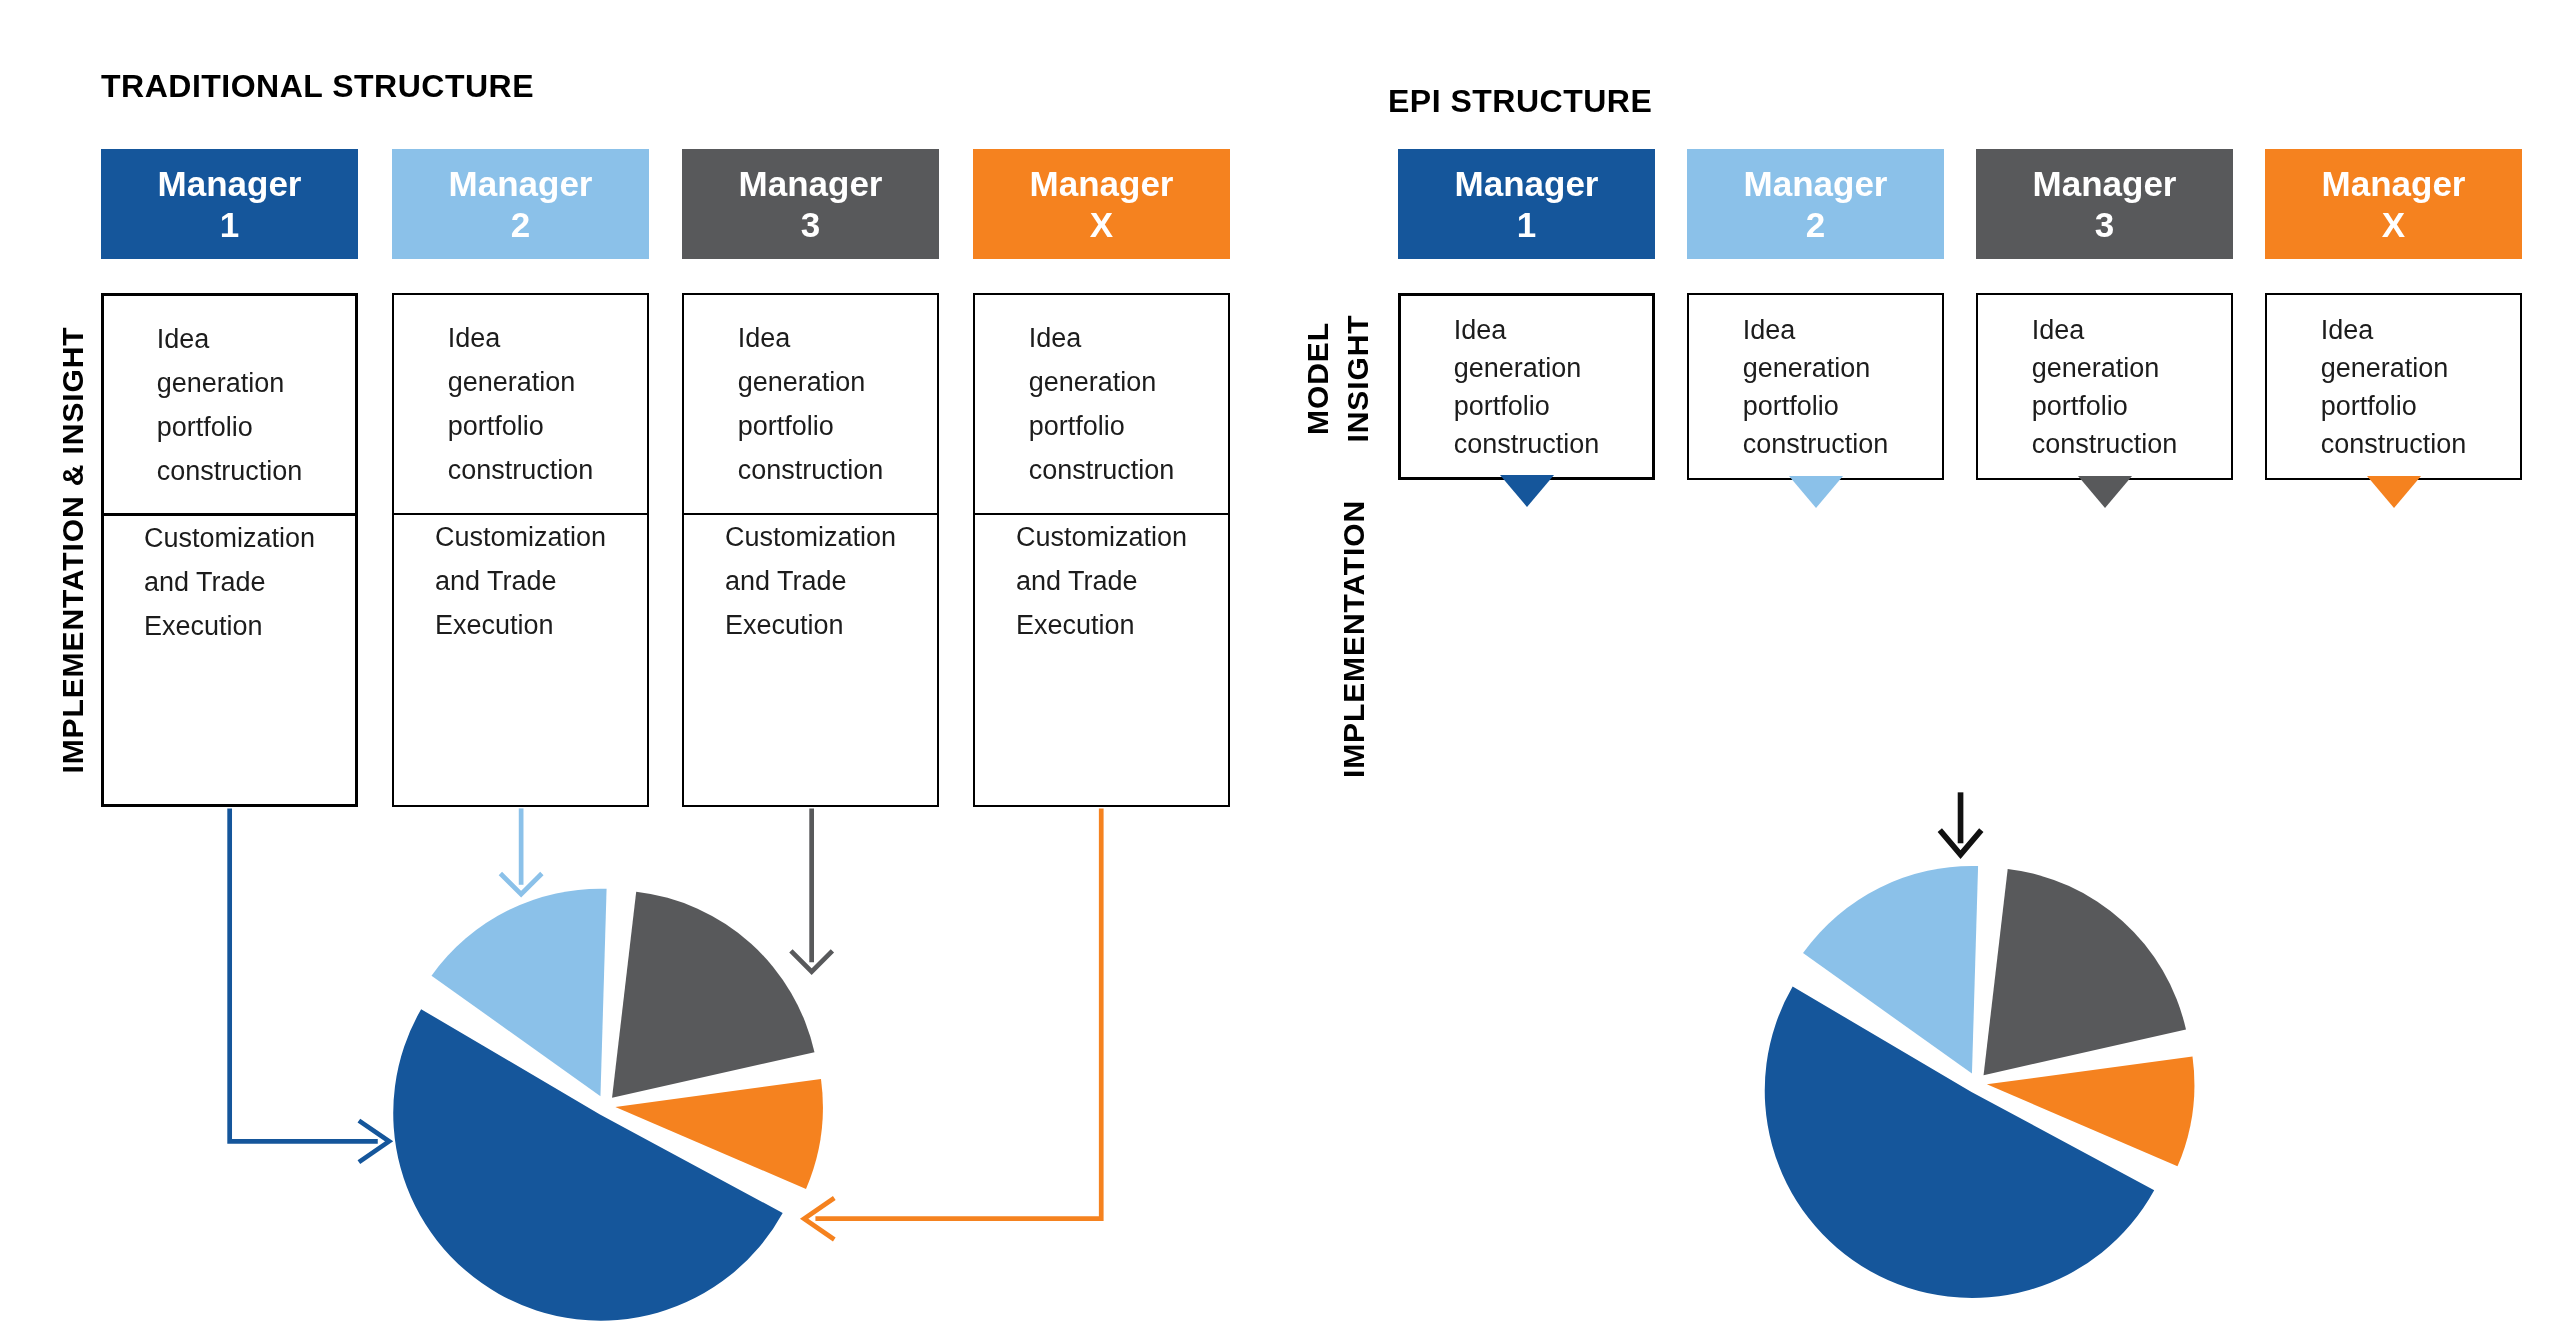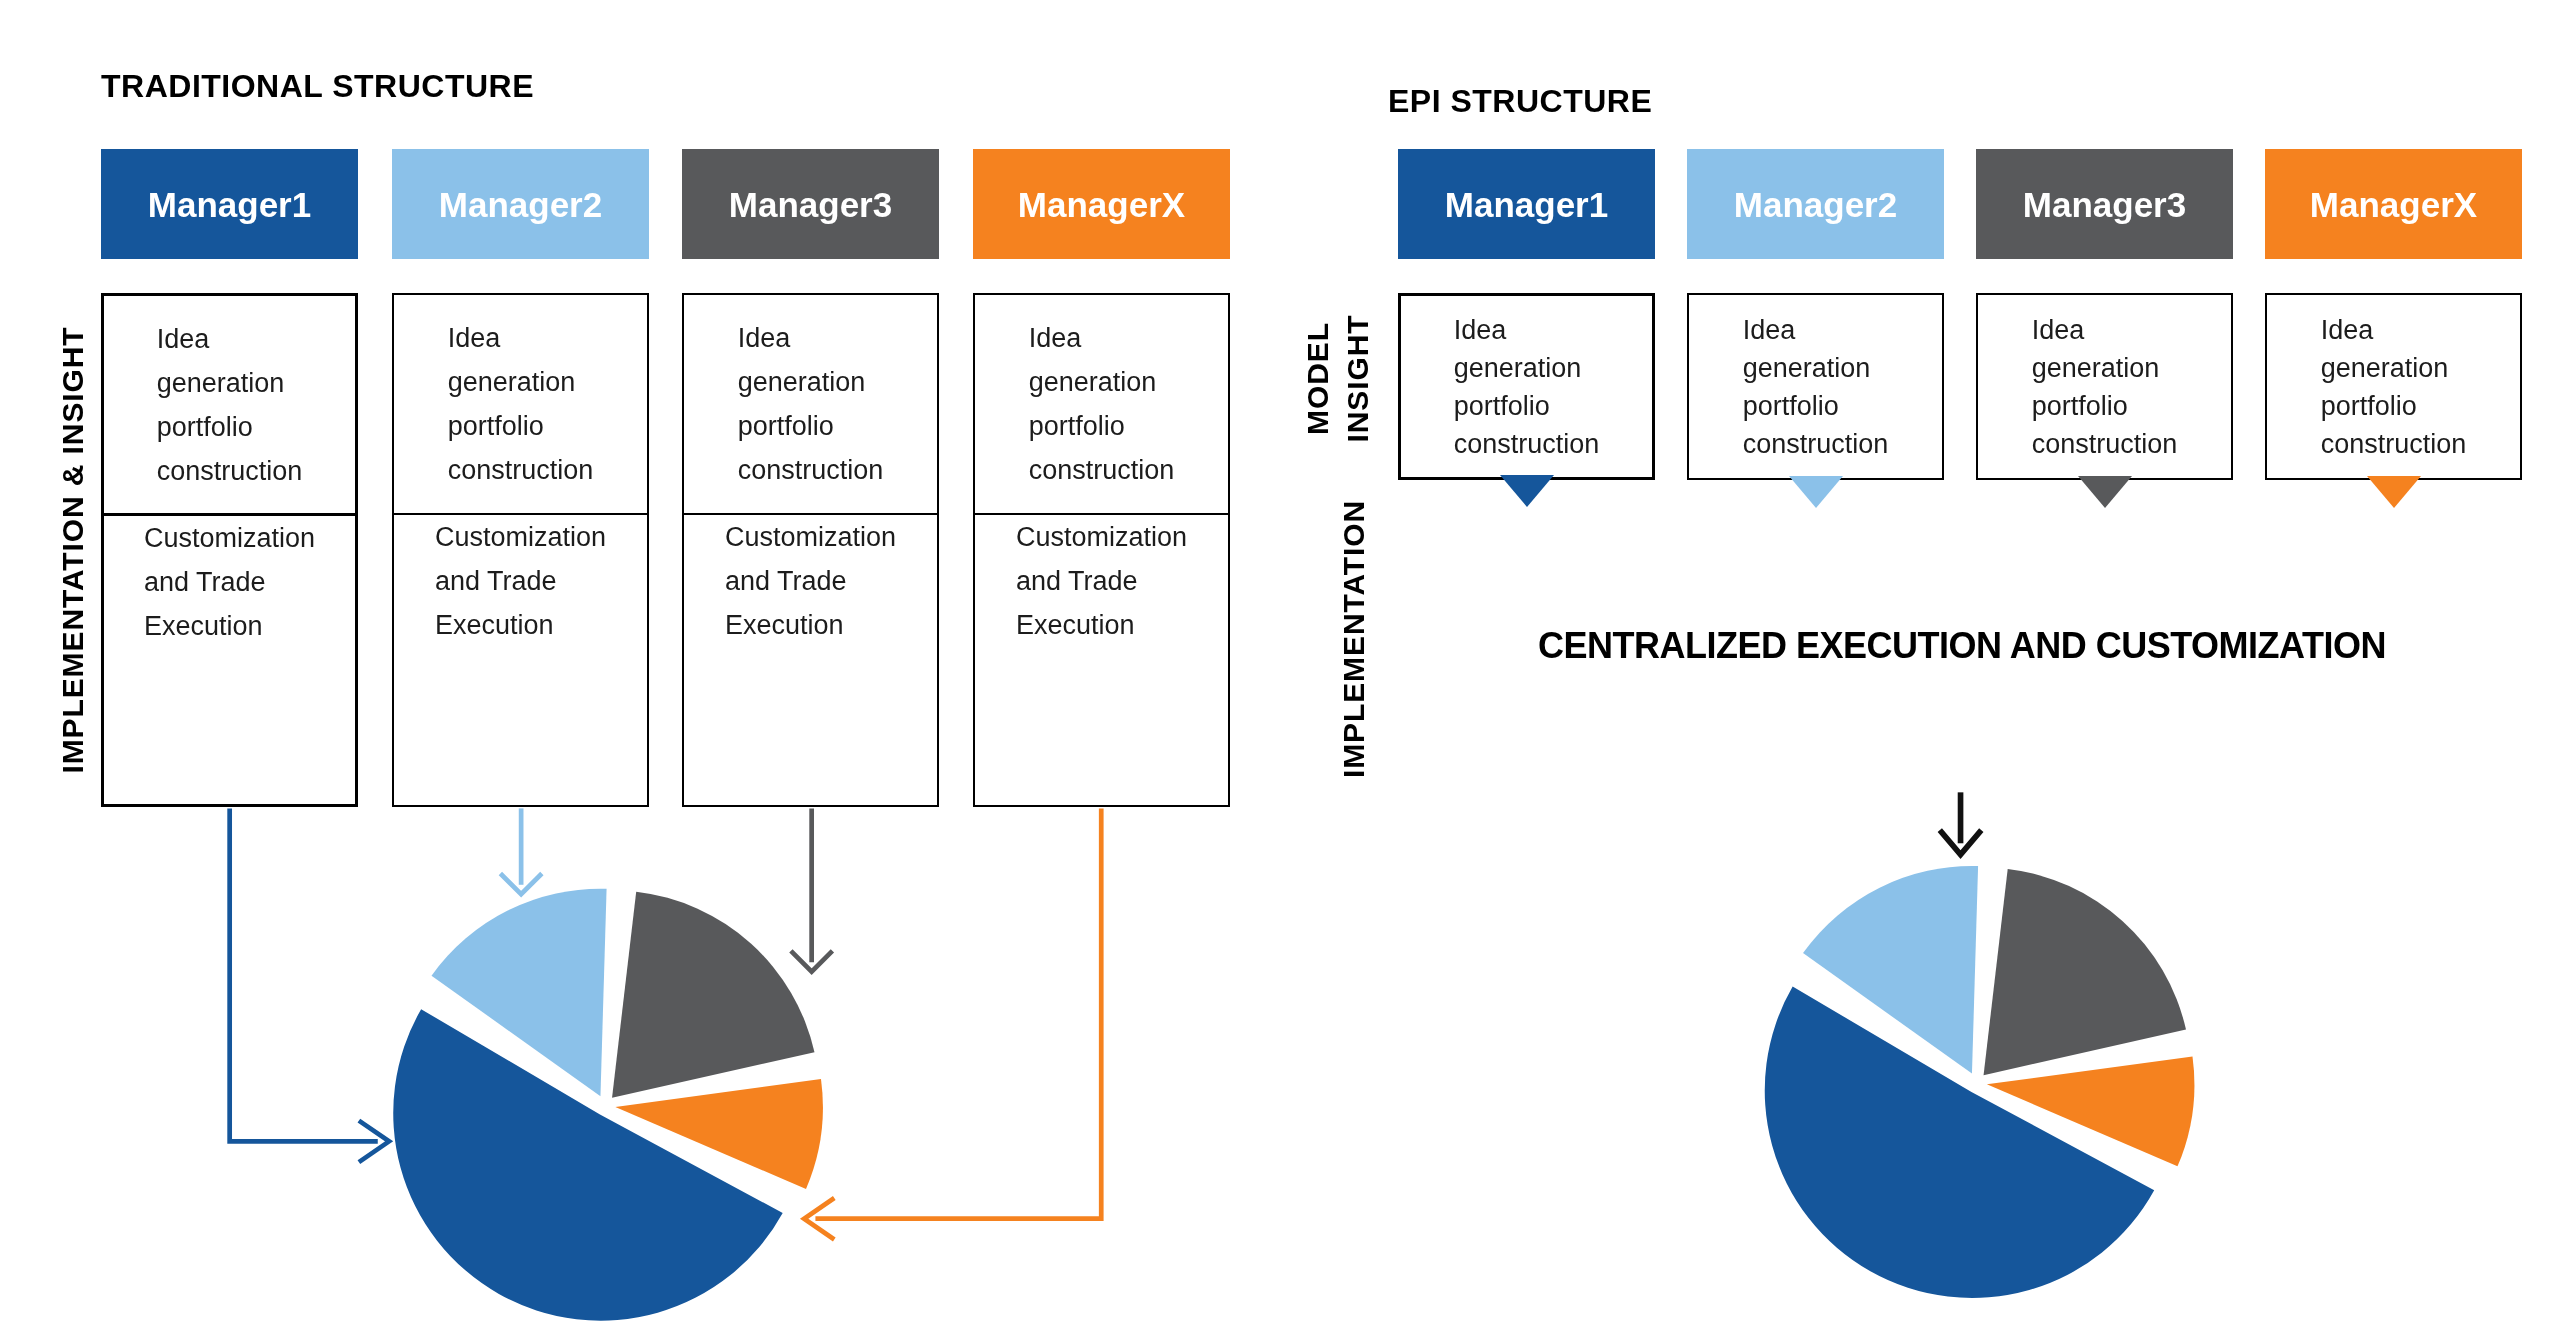--- a/index.html
+++ b/index.html
@@ -1,20 +1,20 @@
 <!DOCTYPE html>
 <html style="font-size:15px"><head>
 <meta charset="utf-8">
 <style>
   html,body{margin:0;padding:0;background:#fff;}
   .canvas{position:relative;width:2576px;height:1330px;background:#ffffff;overflow:hidden;
           font-family:"Liberation Sans",sans-serif;}
   svg.overlay{position:absolute;left:0;top:0;width:2576px;height:1330px;}
   .sec-title{position:absolute;font-size:32px;font-weight:bold;color:#000;letter-spacing:0.5px;white-space:nowrap;}
-  .mgr{position:absolute;width:257px;height:110px;display:flex;align-items:center;
+  .mgr{position:absolute;width:257px;height:110px;display:flex;flex-direction:column;align-items:center;
        justify-content:center;color:#fff;font-weight:bold;font-size:35px;line-height:41px;text-align:center;}
   .bg0{background:#15569B}.bg1{background:#8BC1E9}.bg2{background:#58595B}.bg3{background:#F5821F}
   .bd0{border-color:#15569B}.bd1{border-color:#8BC1E9}.bd2{border-color:#58595B}.bd3{border-color:#F5821F}
   .combo{position:absolute;width:257px;height:514px;border:2.8px solid;background:#fff;box-sizing:border-box;}
   .combo.first{border-width:3.8px;}
   .combo-top{height:220px;border-bottom:2.8px solid;border-color:inherit;box-sizing:border-box;
              display:flex;align-items:center;justify-content:center;}
   .combo.first .combo-top{border-bottom-width:3.8px;}
   .combo-bottom{height:283px;display:flex;align-items:flex-start;justify-content:center;}
   .body-text{font-size:27px;line-height:44px;color:#1C1C1C;text-align:left;font-weight:400;}
@@ -164,21 +164,20 @@
   </div>
 
   <div class="sec-title" style="left:1388px;top:83px">EPI STRUCTURE</div>
 
   <div class="vlabel" style="left:1262px;top:339px;width:151px;height:79px">
     <span style="display:block">MODEL</span>
     <span style="display:block">INSIGHT</span>
   </div>
   <div class="vlabel" style="left:1211px;top:620px;width:283px;height:38px">IMPLEMENTATION</div>
 
-  <div class="heading" style="left:1490px;top:625px;width:944px">CENTRALIZED EXECUTION AND CUSTOMIZATION</div>
 
   <div class="mgr bg0" style="left:1398px;top:149px">
     <span>Manager</span>
     <span>1</span>
   </div>
   <div class="mgr bg1" style="left:1687px;top:149px">
     <span>Manager</span>
     <span>2</span>
   </div>
   <div class="mgr bg2" style="left:1976px;top:149px">

